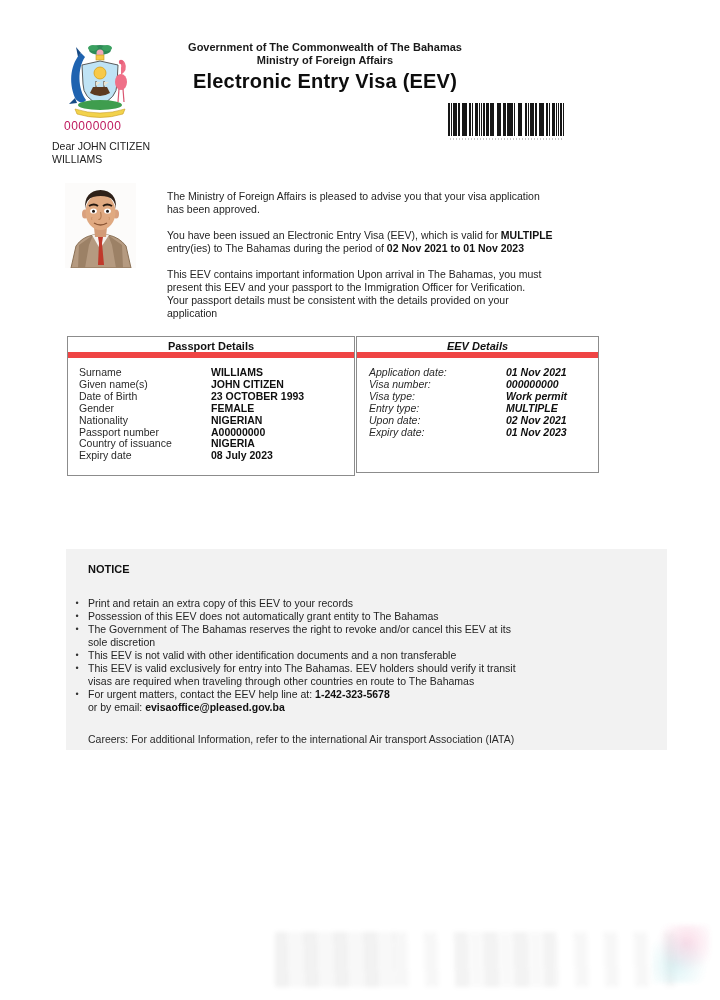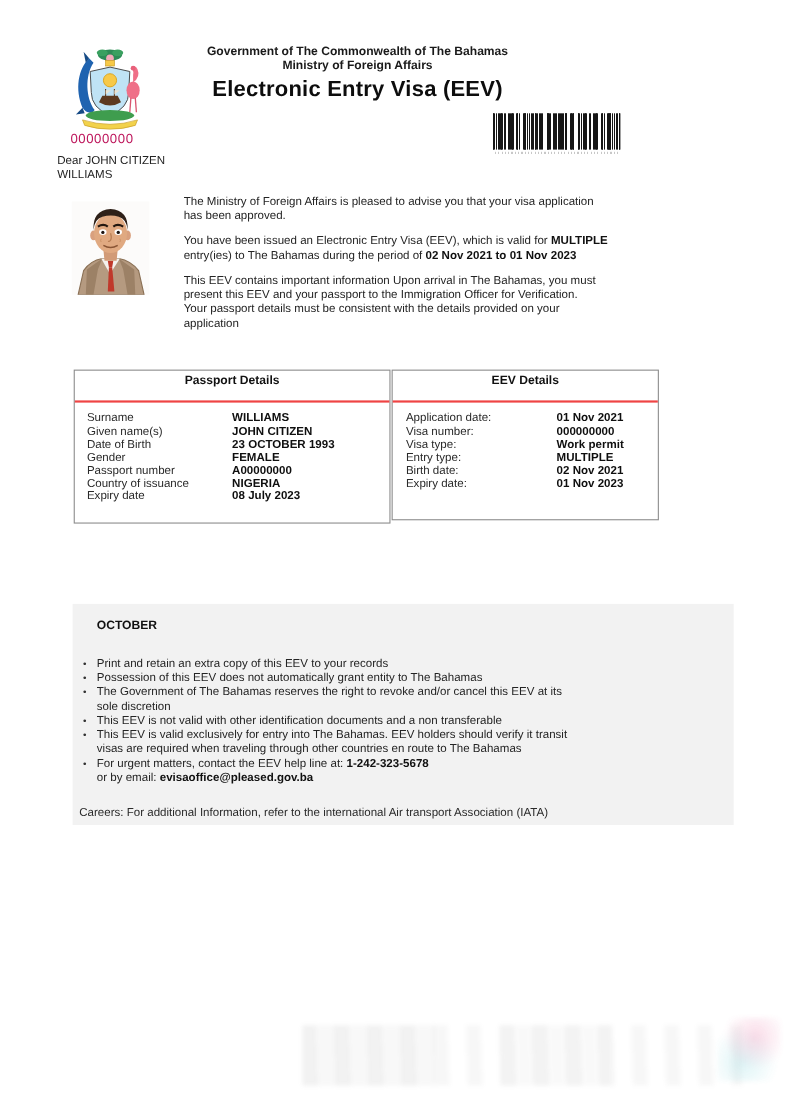--- a/index.html
+++ b/index.html
@@ -32,44 +32,44 @@
   }
   .barcode-microtext{
     left:450px;top:138px;width:112px;height:2px;opacity:.55;
     background:repeating-linear-gradient(90deg,#9a9a9a 0 1px,transparent 1px 3px);
   }
 
   
   .salutation{left:52px;top:140px;font-size:10.5px;line-height:13px;color:#222;}
   .photo{left:65px;top:183px;width:71px;height:85px;}
   .letter-body{left:167px;top:177px;width:412px;font-size:10.5px;line-height:13px;color:#242424;}
-  .letter-body .para{margin:0 0 10px 0;}
+  .letter-body .para{margin:13px 0 10px 0;}
 
   
   .dbox{border:1px solid #8c8c8c;background:#fff;}
   .passport-box{left:67px;top:336px;width:286px;height:138px;}
-  .eev-box{left:356px;top:336px;width:241px;height:135px;}
+  .eev-box{left:356px;top:336px;width:241px;height:135px;font-style:italic;}
   .dbox .dbox-title{
     font-size:11px;font-weight:bold;text-align:center;color:#111;
-    padding:3px 0 12px 0;border-bottom:2px solid #ef4444;
+    padding:3px 0 0 0;border-bottom:6px solid #ef4444;
   }
   .dbox .dbox-body{padding:9px 0 0 0;}
   .drow{display:flex;font-size:10.5px;line-height:11.9px;color:#2a2a2a;}
   .passport-box .drow .dlabel{width:132px;padding-left:11px;flex:none;}
   .eev-box .drow .dlabel{width:137px;padding-left:12px;flex:none;}
   .drow .dvalue{font-weight:bold;color:#0f0f0f;}
 
   
   .notice-box{left:66px;top:549px;width:601px;height:201px;background:#f2f2f2;}
   .notice-title{position:absolute;left:22px;top:14px;font-size:11px;font-weight:bold;color:#111;}
   .notice-list{position:absolute;left:0;top:48px;width:560px;}
   .nbullet{display:flex;font-size:10.5px;line-height:13px;color:#242424;}
   .nbullet .dot{flex:none;width:22px;text-align:center;font-size:9px;line-height:13px;color:#333;}
   .nbullet .btxt{flex:1;}
-  .careers-line{position:absolute;left:6px;top:184px;font-size:10.5px;color:#2a2a2a;}
+  .careers-line{position:absolute;left:22px;top:184px;font-size:10.5px;color:#2a2a2a;}
 
   
   .watermark-smudge{
     left:275px;top:932px;width:400px;height:55px;
     background:
       linear-gradient(90deg,rgba(120,120,120,.10) 0 30%,transparent 30% 45%,rgba(120,120,120,.08) 45% 70%,transparent 70%),
       repeating-linear-gradient(88deg,rgba(110,110,110,.10) 0 14px,transparent 14px 30px);
     filter:blur(2px);opacity:.5;
   }
   .watermark-blob{
@@ -190,20 +190,24 @@
         </div>
       <div class="drow">
           <span class="dlabel">Date of Birth</span>
           <span class="dvalue">23 OCTOBER 1993</span>
         </div>
       <div class="drow">
           <span class="dlabel">Gender</span>
           <span class="dvalue">FEMALE</span>
         </div>
       <div class="drow">
+          <span class="dlabel">Nationality</span>
+          <span class="dvalue">NIGERIAN</span>
+        </div>
+      <div class="drow">
           <span class="dlabel">Passport number</span>
           <span class="dvalue">A00000000</span>
         </div>
       <div class="drow">
           <span class="dlabel">Country of issuance</span>
           <span class="dvalue">NIGERIA</span>
         </div>
       <div class="drow">
           <span class="dlabel">Expiry date</span>
           <span class="dvalue">08 July 2023</span>
@@ -224,32 +228,32 @@
         </div>
       <div class="drow">
           <span class="dlabel">Visa type:</span>
           <span class="dvalue">Work permit</span>
         </div>
       <div class="drow">
           <span class="dlabel">Entry type:</span>
           <span class="dvalue">MULTIPLE</span>
         </div>
       <div class="drow">
-          <span class="dlabel">Birth date:</span>
+          <span class="dlabel">Upon date:</span>
           <span class="dvalue">02 Nov 2021</span>
         </div>
       <div class="drow">
           <span class="dlabel">Expiry date:</span>
           <span class="dvalue">01 Nov 2023</span>
         </div>
     </div>
   </div>
 
   <div class="abs notice-box">
-    <div class="notice-title">OCTOBER</div>
+    <div class="notice-title">NOTICE</div>
     <div class="notice-list">
       <div class="nbullet">
           <span class="dot">•</span>
           <span class="btxt prewrap">Print and retain an extra copy of this EEV to your records</span>
         </div>
       <div class="nbullet">
           <span class="dot">•</span>
           <span class="btxt prewrap">Possession of this EEV does not automatically grant entity to The Bahamas</span>
         </div>
       <div class="nbullet">

